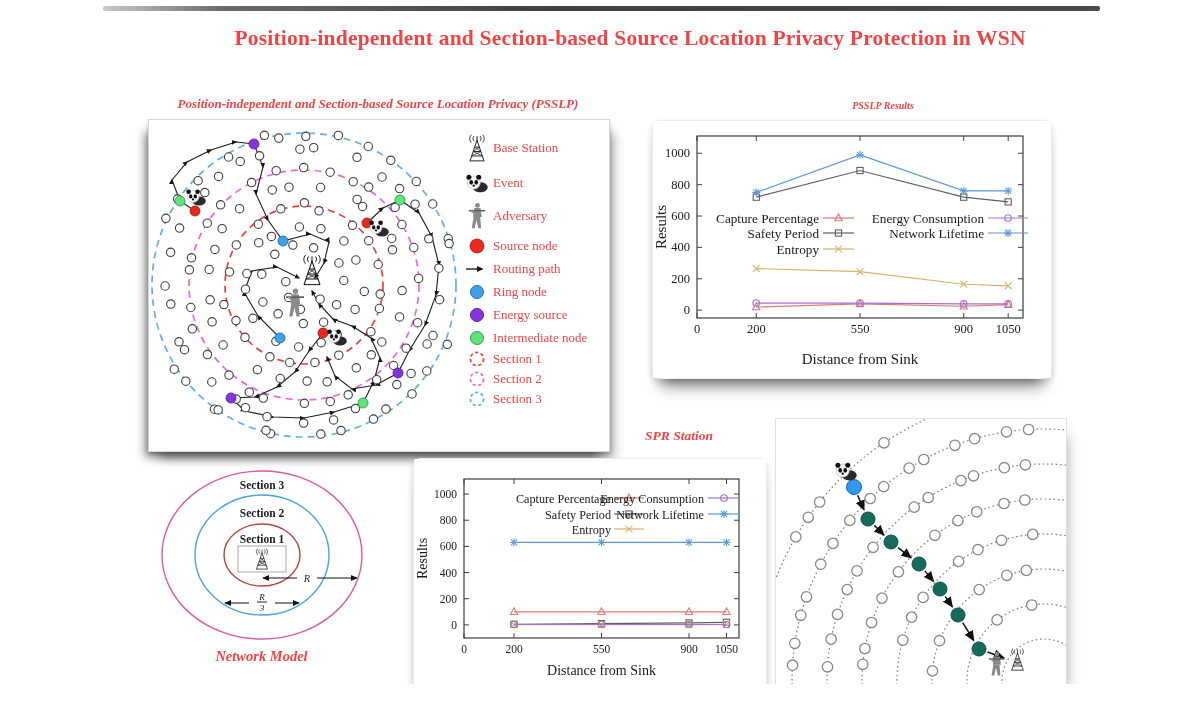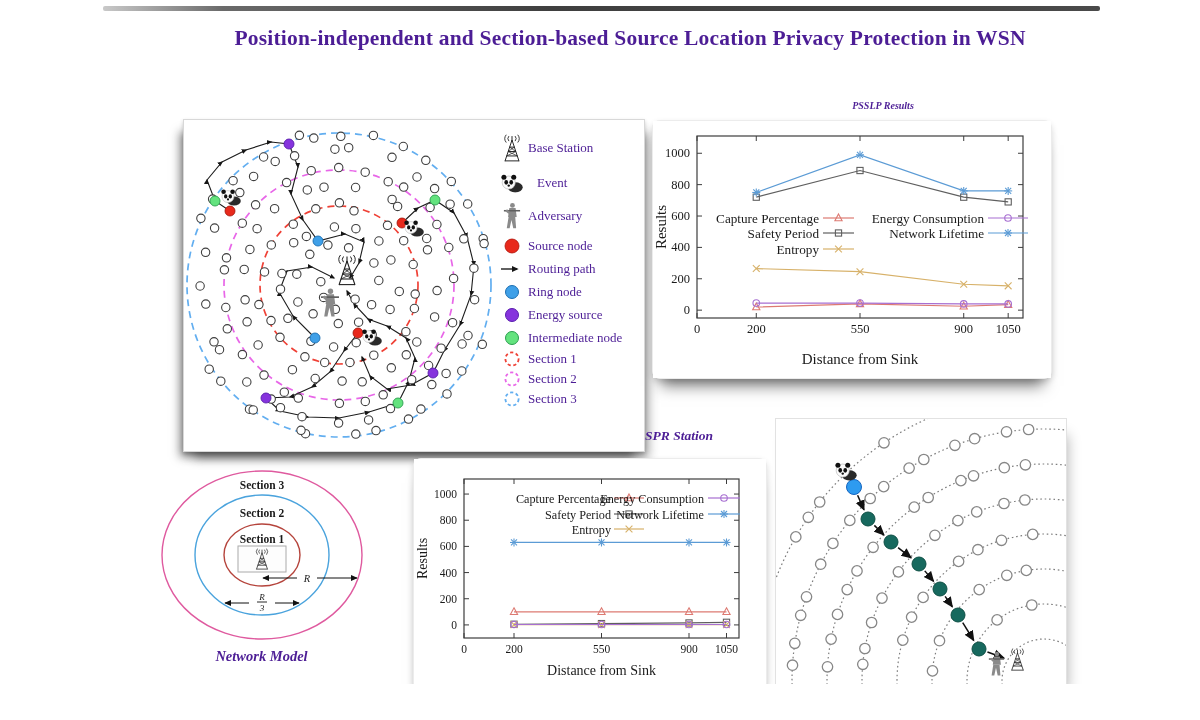--- a/index.html
+++ b/index.html
@@ -1,33 +1,33 @@
 <!DOCTYPE html>
 <html><head>
 <meta charset="utf-8">
 <style>
   html,body{margin:0;padding:0;background:#fff;}
   .stage{position:relative;width:1200px;height:684px;background:#ffffff;overflow:hidden;
-         font-family:"Liberation Serif",serif;color:#4c1d95;}
+         font-family:"Liberation Serif",serif;color:#ef4444;}
   .topbar{position:absolute;left:103px;top:6px;width:997px;height:5px;border-radius:2px;
           background:linear-gradient(90deg,#c9c9c9,#6a6a6a 12%,#3f3f3f 45%,#4a4a4a 100%);}
   .bottombar{position:absolute;left:106px;top:704px;width:992px;height:10px;border-radius:3px;
           background:linear-gradient(180deg,#4e4e4e,#1f1f1f);}
   .page-title{position:absolute;left:140px;top:26px;width:980px;margin:0;text-align:center;
           font-size:21.5px;font-weight:bold;letter-spacing:.2px;}
   .authors{position:absolute;left:140px;top:55px;width:980px;text-align:center;font-size:12.8px;}
   .heading{position:absolute;font-weight:bold;font-style:italic;}
   .psslp-heading{left:148px;top:96px;width:460px;text-align:center;font-size:13px;}
   .psslp-results-heading{left:684px;top:100px;width:398px;text-align:center;font-size:10px;}
   .spr-results-heading{left:645px;top:428px;font-size:13.5px;}
   .spr-diagram-heading{left:763px;top:396px;width:290px;text-align:center;font-size:10px;margin-top:48px;}
   .network-caption{left:189px;top:648px;width:145px;text-align:center;font-size:14.5px;}
   .panel{position:absolute;background:#fff;}
   .psslp-panel{left:148px;top:119px;width:460px;height:331px;border:1px solid #d8d8d8;
-          box-shadow:-7px 9px 9px -4px rgba(30,30,30,.55),7px 10px 10px -4px rgba(30,30,30,.45),0 2px 4px rgba(0,0,0,.2);margin-left:35px;}
+          box-shadow:-7px 9px 9px -4px rgba(30,30,30,.55),7px 10px 10px -4px rgba(30,30,30,.45),0 2px 4px rgba(0,0,0,.2);}
   .chart-panel{border-radius:8px;border:1px solid #ececec;
           box-shadow:0 3px 6px rgba(0,0,0,.15),0 16px 14px -9px rgba(0,0,0,.5);}
   .psslp-results-panel{left:652px;top:120px;width:398px;height:257px;}
   .spr-results-panel{left:413px;top:458px;width:352px;height:230px;}
   .spr-diagram-panel{left:775px;top:418px;width:290px;height:268px;border:1px solid #e2e2e2;
           box-shadow:6px 11px 13px -6px rgba(0,0,0,.32);}
   .network-model{position:absolute;left:157px;top:462px;}
   .psslp-legend{position:absolute;left:312px;top:8px;width:146px;}
   .leg-item{display:flex;align-items:center;}
   .leg-ic{width:32px;display:flex;justify-content:center;align-items:center;flex:0 0 32px;}
@@ -85,20 +85,21 @@
         </g>
       </symbol>
     </defs>
   </svg>
 
   <div class="topbar"></div>
   <div class="bottombar"></div>
 
   <h1 class="page-title">Position-independent and Section-based Source Location Privacy Protection in WSN</h1>
 
+  <div class="heading psslp-heading">Position-independent and Section-based Source Location Privacy (PSSLP)</div>
   <div class="panel psslp-panel">
     <svg id="psslp-field" width="460" height="331" viewBox="0 0 460 331">
         <rect x="0" y="0" width="460" height="331" fill="#fff"></rect>
         <g>
           <circle cx="155" cy="165" r="79" fill="none" stroke="#ef4136" stroke-width="1.7" stroke-dasharray="7 5"></circle>
           <circle cx="155" cy="165" r="115" fill="none" stroke="#e866e8" stroke-width="1.7" stroke-dasharray="7 5"></circle>
           <circle cx="155" cy="165" r="152" fill="none" stroke="#62aef0" stroke-width="1.7" stroke-dasharray="7 5"></circle>
         </g>
         <g>
           <polyline points="46,91 31,81 23,60 38,42 62,30 87,22 105,24 114,47 107,74 119,100 134,121 161,114 180,122 175,143 166,158" fill="none" stroke="#1d1d1d" stroke-width="1.1" marker-mid="url(#mArrS)" marker-end="url(#mArrS)"></polyline>
@@ -285,21 +286,21 @@
       </svg>
     <div class="psslp-legend" id="psslp-legend">
         <div class="leg-item" style="height: 40px;">
           <span class="leg-ic">
             <svg width="24" height="30" viewBox="0 0 26 34">
               <use href="#sym-tower"></use>
             </svg>
           </span>
           <span class="leg-tx">Base Station</span>
         </div>
-        <div class="leg-item" style="height: 30px; gap: 9px;">
+        <div class="leg-item" style="height: 30px;">
           <span class="leg-ic">
             <svg width="24" height="20" viewBox="0 0 22 18">
               <use href="#sym-panda"></use>
             </svg>
           </span>
           <span class="leg-tx">Event</span>
         </div>
         <div class="leg-item" style="height: 36px;">
           <span class="leg-ic">
             <svg width="18" height="28" viewBox="0 0 20 30">

